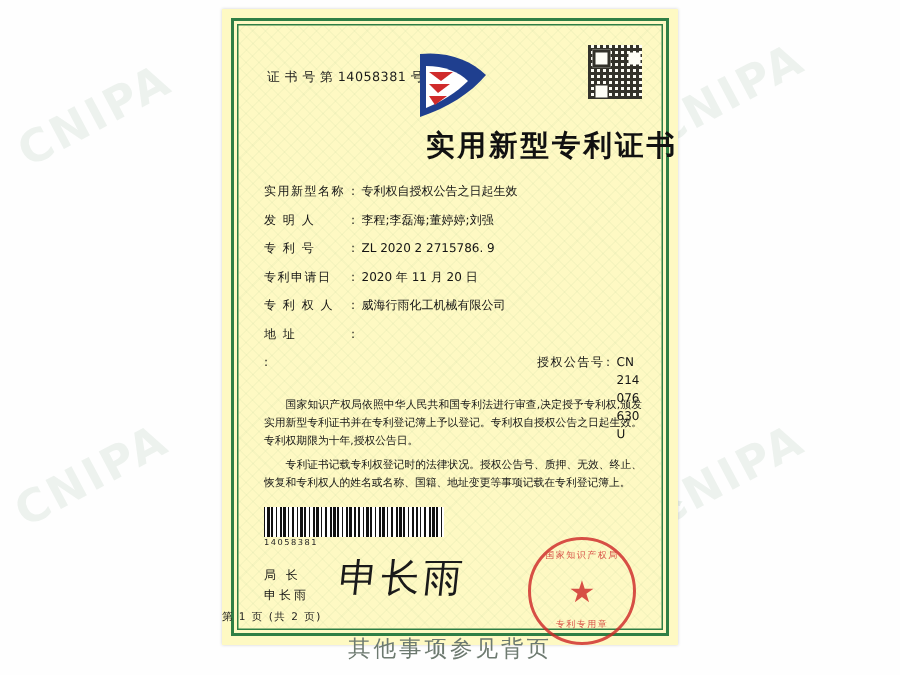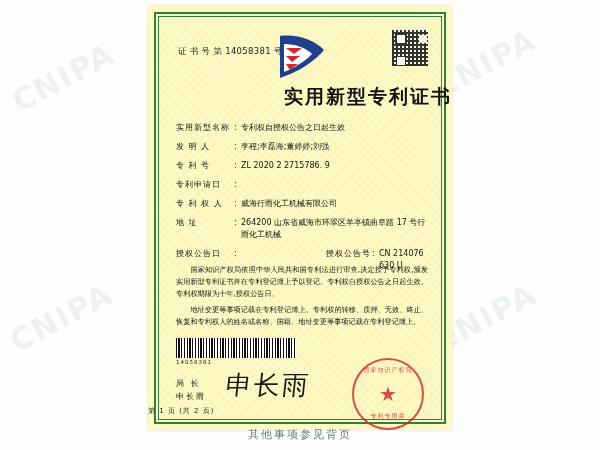--- a/index.html
+++ b/index.html
@@ -159,21 +159,21 @@
   .field-value {
     flex: 1 1 auto;
     word-break: break-all;
   }
 
   .field-row-two {
     display: flex;
     margin-bottom: 7px;
   }
   .frt-left { flex: 0 0 150px; display: flex; }
-  .frt-right { flex: 1 1 auto; display: flex; }
+  .frt-right { flex: 1 1 auto; display: flex; margin-left: 32px; }
   .frt-right .field-label { flex: 0 0 46px; }
 
   
   .body-text {
     position: absolute;
     left: 28px;
     right: 24px;
     top: 258px;
     font-size: 7.2px;
     color: #151515;
@@ -274,21 +274,21 @@
     font-size: 7px;
     color: #1a1a1a;
     letter-spacing: 1px;
   }
 
   .caption {
     position: absolute;
     left: 0; right: 0;
     bottom: 8px;
     text-align: center;
-    font-size: 11px;
+    font-size: 15px;
     color: #6d7a70;
     letter-spacing: 2px;
   }
 </style>
 </head>
 <body>
 
 <div class="page">
 
   <div class="watermark wm1">CNIPA</div>
@@ -334,51 +334,50 @@
 
       <div class="field">
         <span class="field-label">专 利 号</span>
         <span class="field-colon">:</span>
         <span class="field-value">ZL 2020 2 2715786. 9</span>
       </div>
 
       <div class="field">
         <span class="field-label">专利申请日</span>
         <span class="field-colon">:</span>
+        <span class="field-value">2020 年 11 月 20 日</span>
       </div>
 
       <div class="field">
         <span class="field-label">专 利 权 人</span>
         <span class="field-colon">:</span>
         <span class="field-value">威海行雨化工机械有限公司</span>
       </div>
 
       <div class="field">
         <span class="field-label">地 址</span>
         <span class="field-colon">:</span>
-        <span class="field-value">264200 山东省威海市环翠区羊亭镇曲阜路 17 号行雨化工机械</span>
       </div>
 
       <div class="field-row-two">
         <div class="frt-left">
-          <span class="field-label">授权公告日</span>
           <span class="field-colon">:</span>
         </div>
         <div class="frt-right">
           <span class="field-label">授权公告号</span>
           <span class="field-colon">:</span>
           <span class="field-value">CN 214076630 U</span>
         </div>
       </div>
 
     </div>
 
     <div class="body-text">
       <p>国家知识产权局依照中华人民共和国专利法进行审查,决定授予专利权,颁发实用新型专利证书并在专利登记簿上予以登记。专利权自授权公告之日起生效。专利权期限为十年,授权公告日。</p>
-      <p>地址变更等事项记载在专利登记簿上。专利权的转移、质押、无效、终止、恢复和专利权人的姓名或名称、国籍、地址变更等事项记载在专利登记簿上。</p>
+      <p>专利证书记载专利权登记时的法律状况。授权公告号、质押、无效、终止、恢复和专利权人的姓名或名称、国籍、地址变更等事项记载在专利登记簿上。</p>
     </div>
 
     <div class="barcode"></div>
     <div class="barcode-text">14058381</div>
 
     <div class="sig-label">
       <div>局 长</div>
       <div>申长雨</div>
     </div>
     <div class="sig-hand">申长雨</div>

